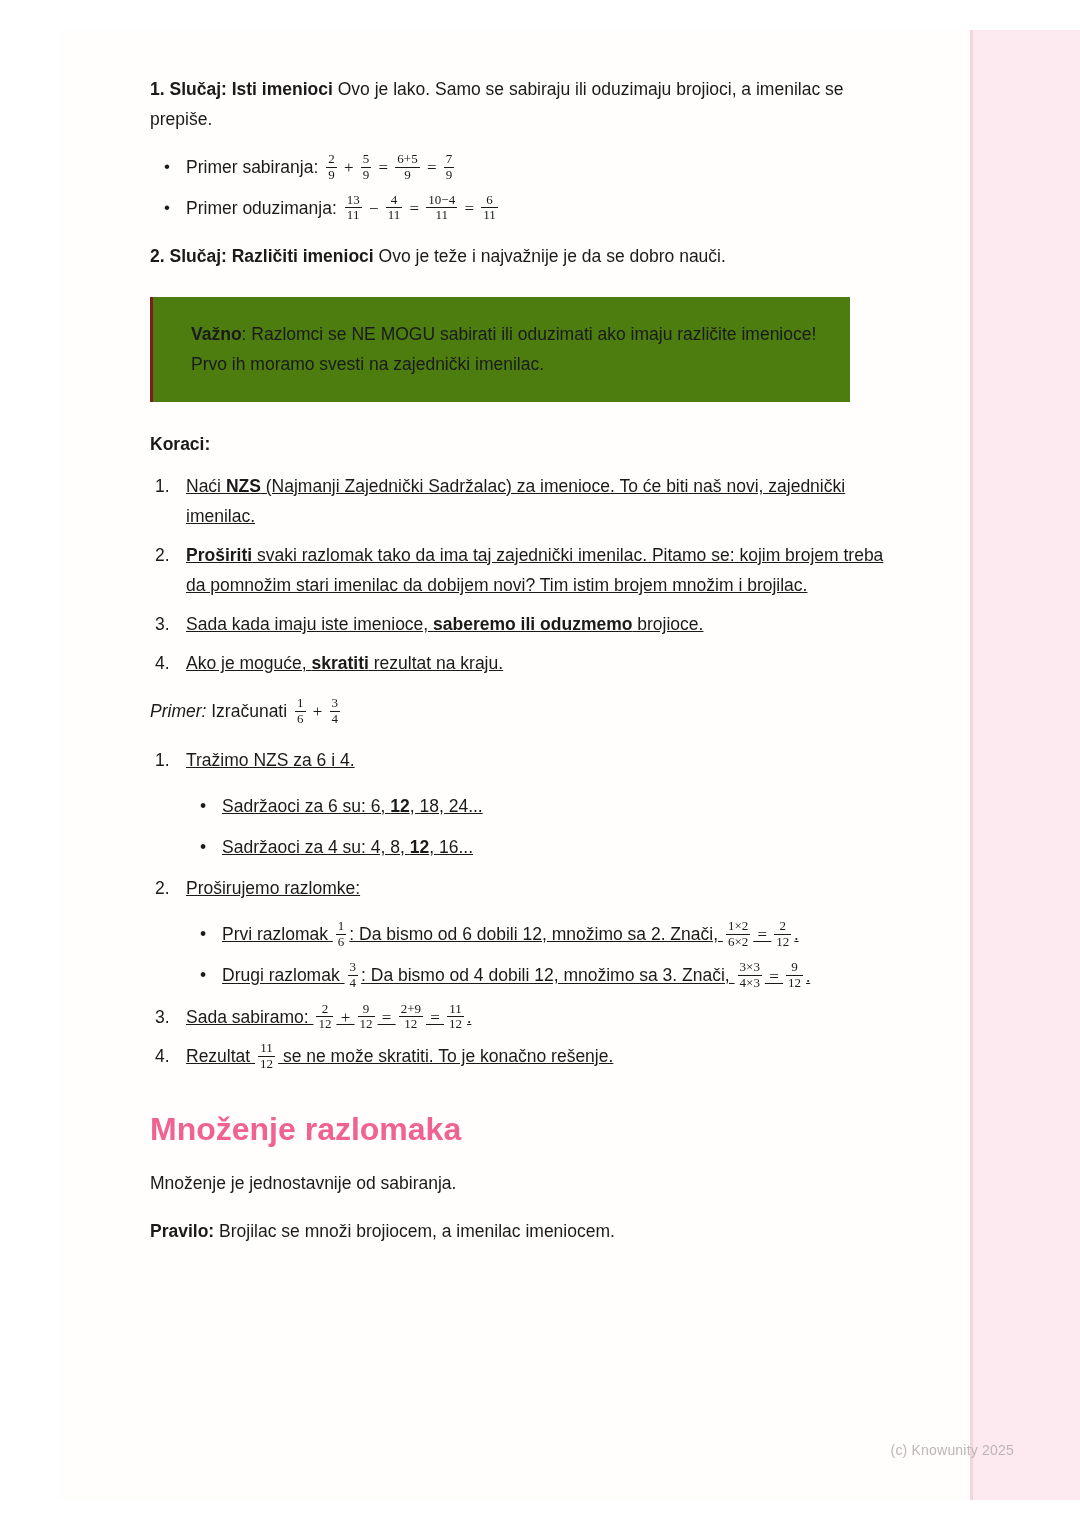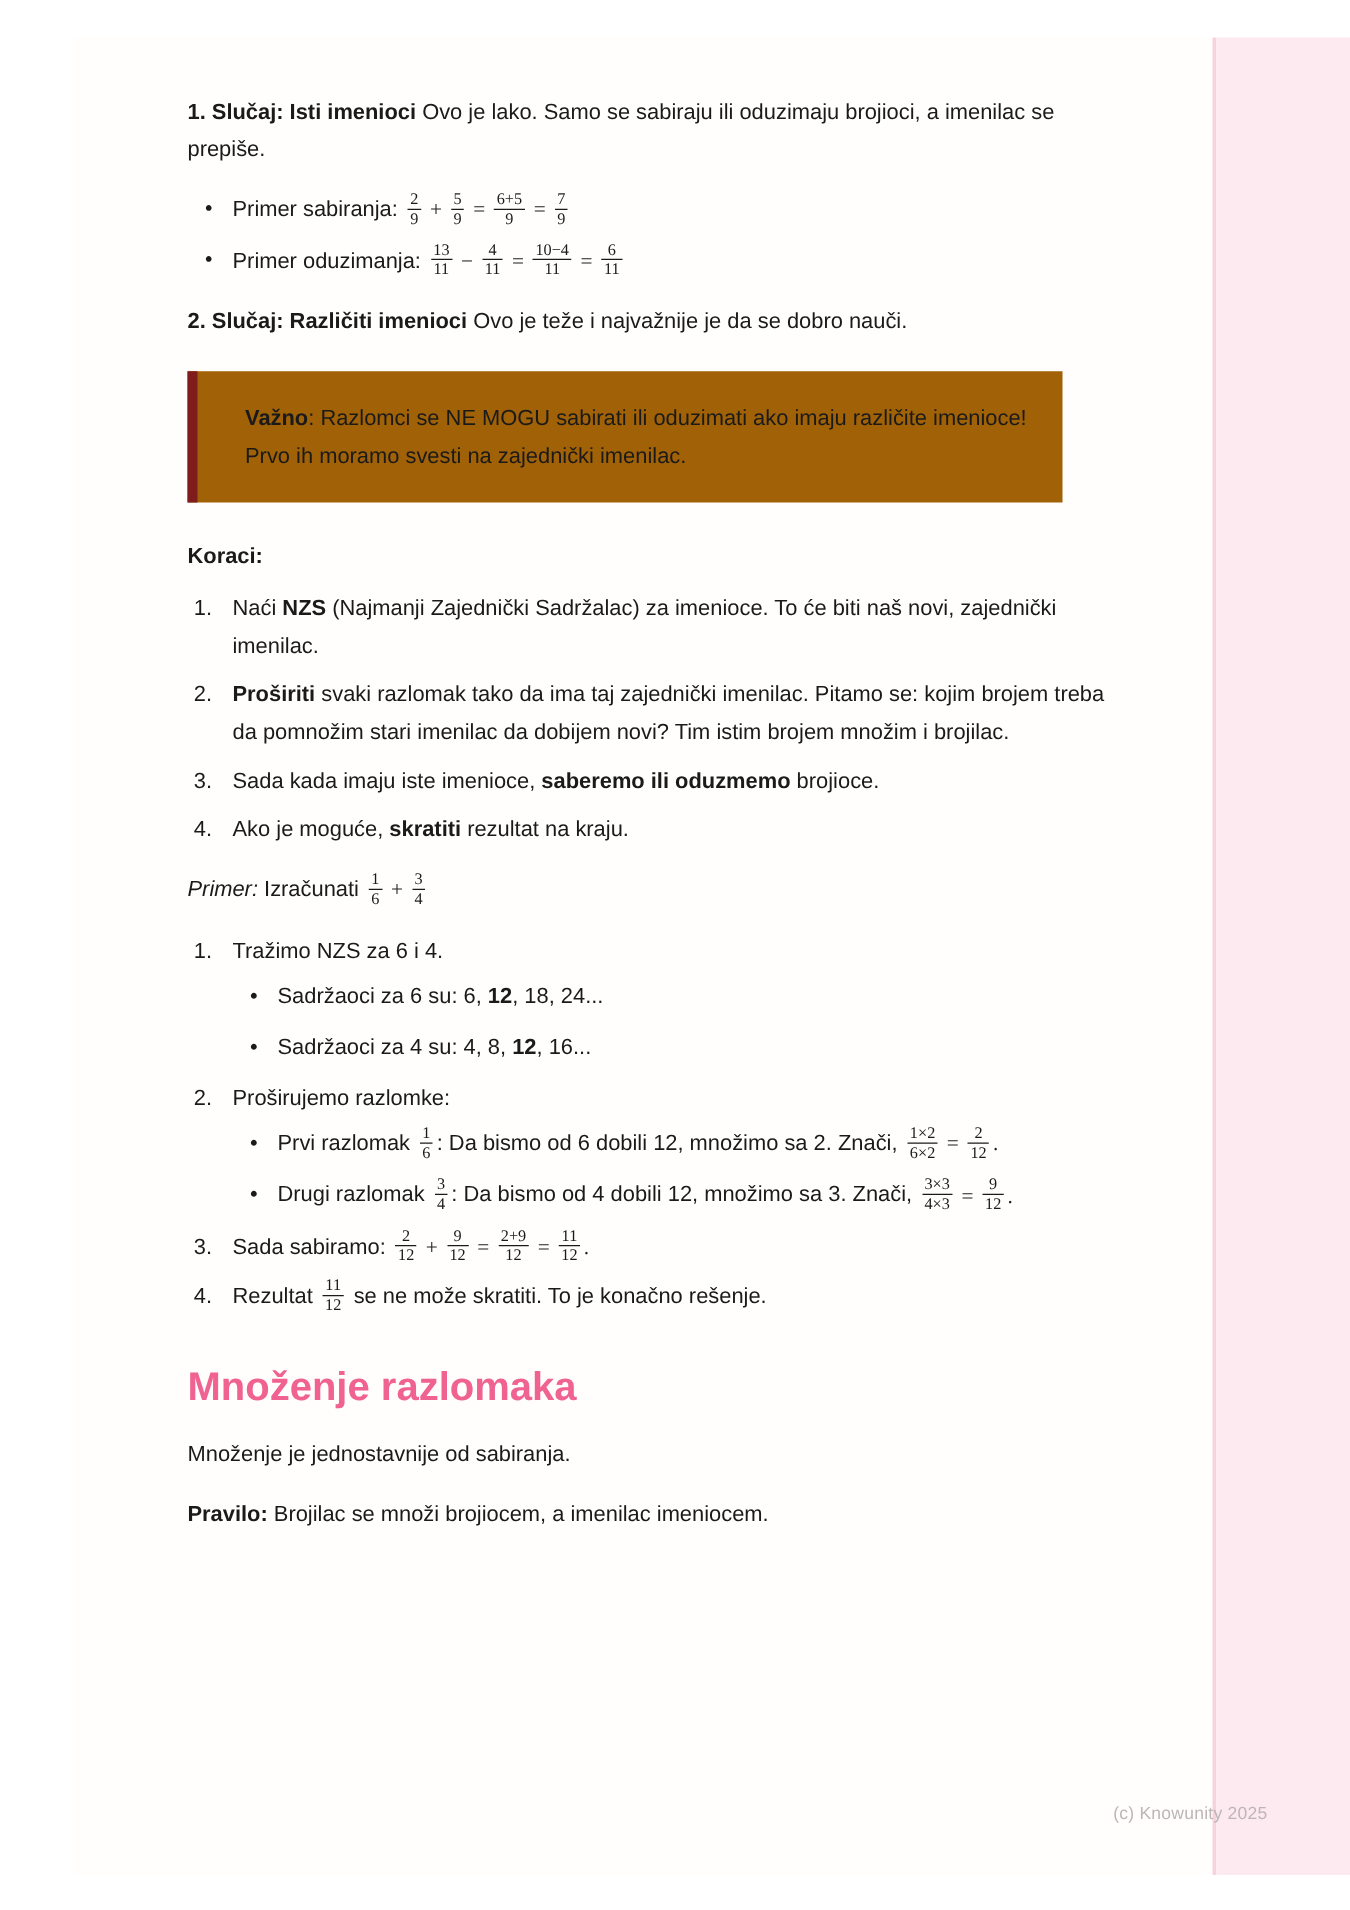--- a/index.html
+++ b/index.html
@@ -79,55 +79,56 @@
     position: absolute;
     left: 14px;
     top: 0;
     font-size: 17px;
   }
   .ol {
     list-style: none;
     margin: 0 0 18px 0;
     padding: 0;
     counter-reset: olc;
+    text-decoration: underline;
   }
   .ol > li {
     position: relative;
     padding-left: 36px;
     margin-bottom: 9px;
     counter-increment: olc;
   }
   .ol > li::before {
     content: counter(olc) ".";
     position: absolute;
     left: 5px;
     top: 0;
     font-size: 17.5px;
   }
   .sub-ul {
     list-style: none;
-    margin: 6px 0 0 0;
+    margin: 16px 0 0 0;
     padding: 0;
   }
   .sub-ul > li {
     position: relative;
     padding-left: 36px;
     margin-bottom: 11px;
     font-size: 17.5px;
   }
   .sub-ul > li::before {
     content: "\2022";
     position: absolute;
     left: 14px;
     top: 0;
   }
   .callout {
     position: relative;
-    background: #a16207;
-    border-left: 8px solid #7f1d1d;
+    background: #4d7c0f;
+    border-left: 3px solid #7f1d1d;
     padding: 22px 26px 22px 38px;
     margin: 26px 0 32px 0;
     width: 700px;
     box-sizing: border-box;
   }
   .callout p {
     font-size: 17.5px;
     line-height: 1.74;
   }
   .section-title {

